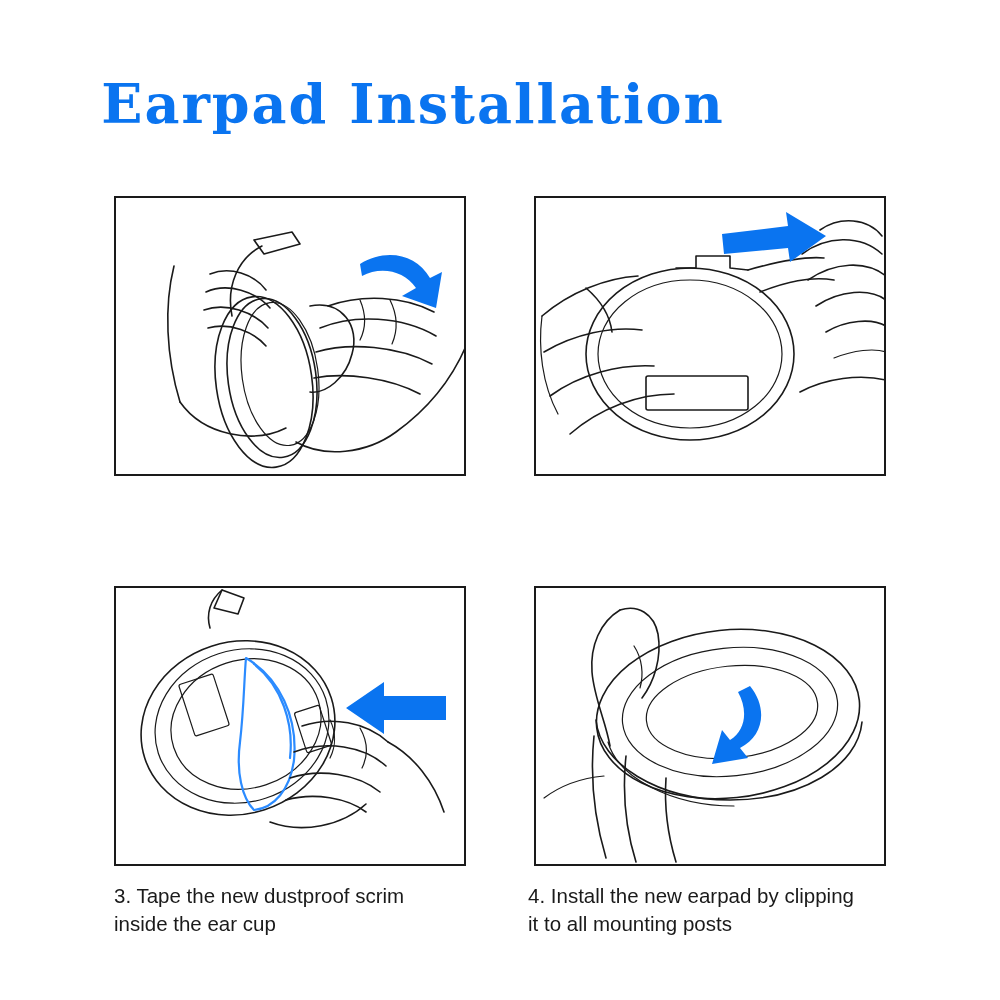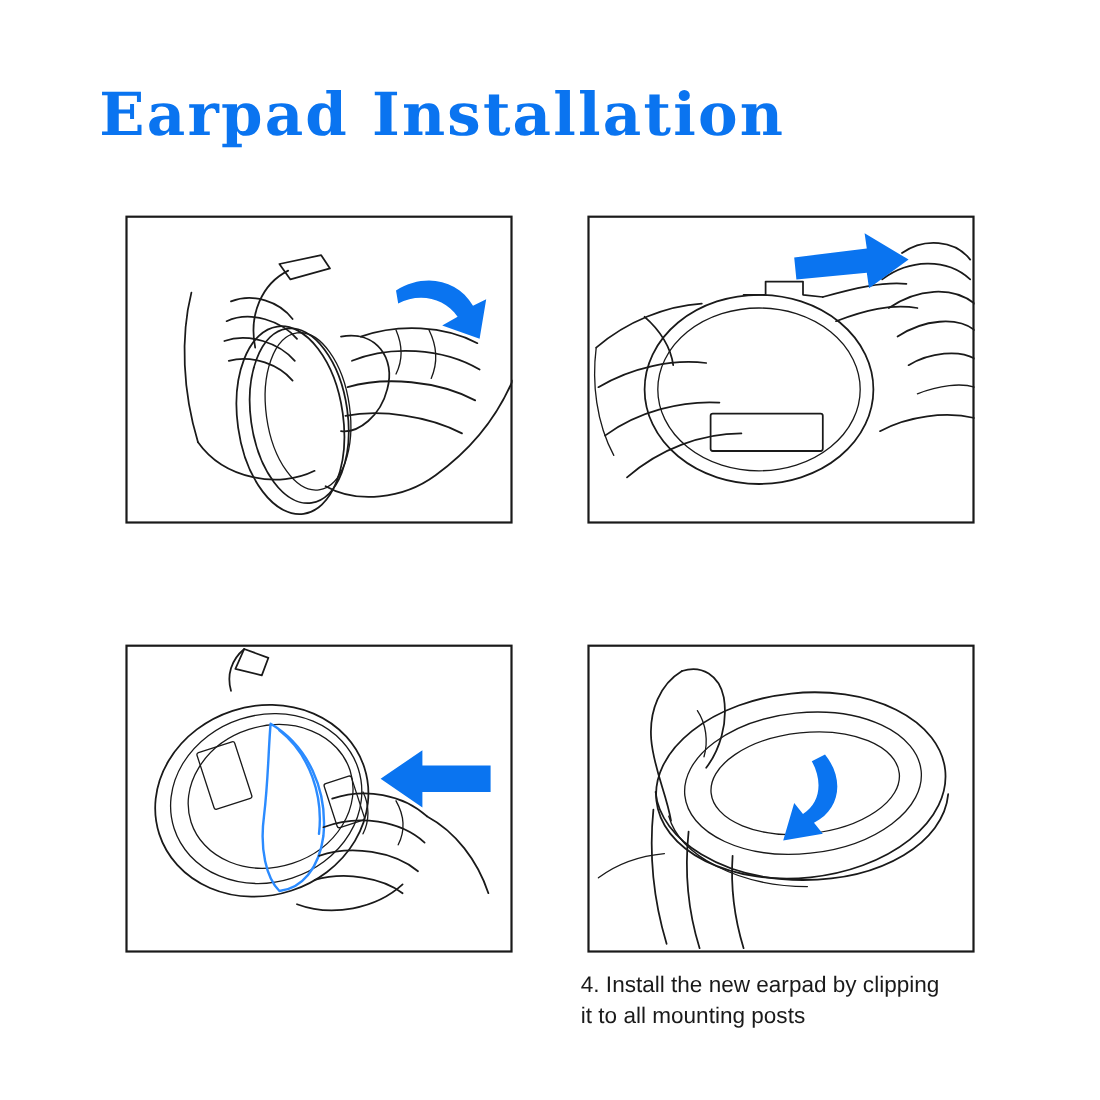--- a/index.html
+++ b/index.html
@@ -26,20 +26,21 @@
     top: 72px;
     left: 0;
     width: 804px;
     text-align: center;
     font-family: "DejaVu Serif", serif;
     font-weight: bold;
     font-size: 54px;
     letter-spacing: 2px;
     color: #0a74f0;
     white-space: nowrap;
+    padding-left: 11px;
   }
   .panel {
     position: absolute;
   }
   .frame {
     position: absolute;
     left: 0;
     top: 0;
     border: 2px solid #1a1a1a;
     background: #ffffff;
@@ -195,20 +196,22 @@
       <path class="ln" d="M180 166 C212 154 250 160 272 180"></path>
       <path class="ln" d="M176 192 C206 182 244 188 266 206"></path>
       <path class="ln" d="M172 214 C200 206 234 212 252 226"></path>
       <path class="ln-thin" d="M216 134 C222 146 222 160 216 172"></path>
       <path class="ln-thin" d="M246 142 C254 156 254 170 248 182"></path>
       <path class="ln" d="M274 156 C300 170 320 196 330 226"></path>
 
       <path class="arrow" d="M332 110 L270 110 L270 96 L232 122 L270 148 L270 134 L332 134 Z"></path>
     </svg>
   </div>
+  <div class="caption" id="cap3">3. Tape the new dustproof scrim
+inside the ear cup</div>
 
   <div class="panel" id="panel4">
     <div class="frame"></div>
     <svg class="art" viewBox="0 0 352 280">
 
       <ellipse class="ln" cx="194" cy="128" rx="132" ry="84" transform="rotate(-6 194 128)"></ellipse>
       <ellipse class="ln-thin" cx="196" cy="126" rx="108" ry="64" transform="rotate(-6 196 126)"></ellipse>
       <ellipse class="ln-thin" cx="198" cy="126" rx="86" ry="46" transform="rotate(-6 198 126)"></ellipse>
 
       <path class="ln" d="M62 134 C66 178 124 214 196 214 C268 214 324 180 328 136"></path>

